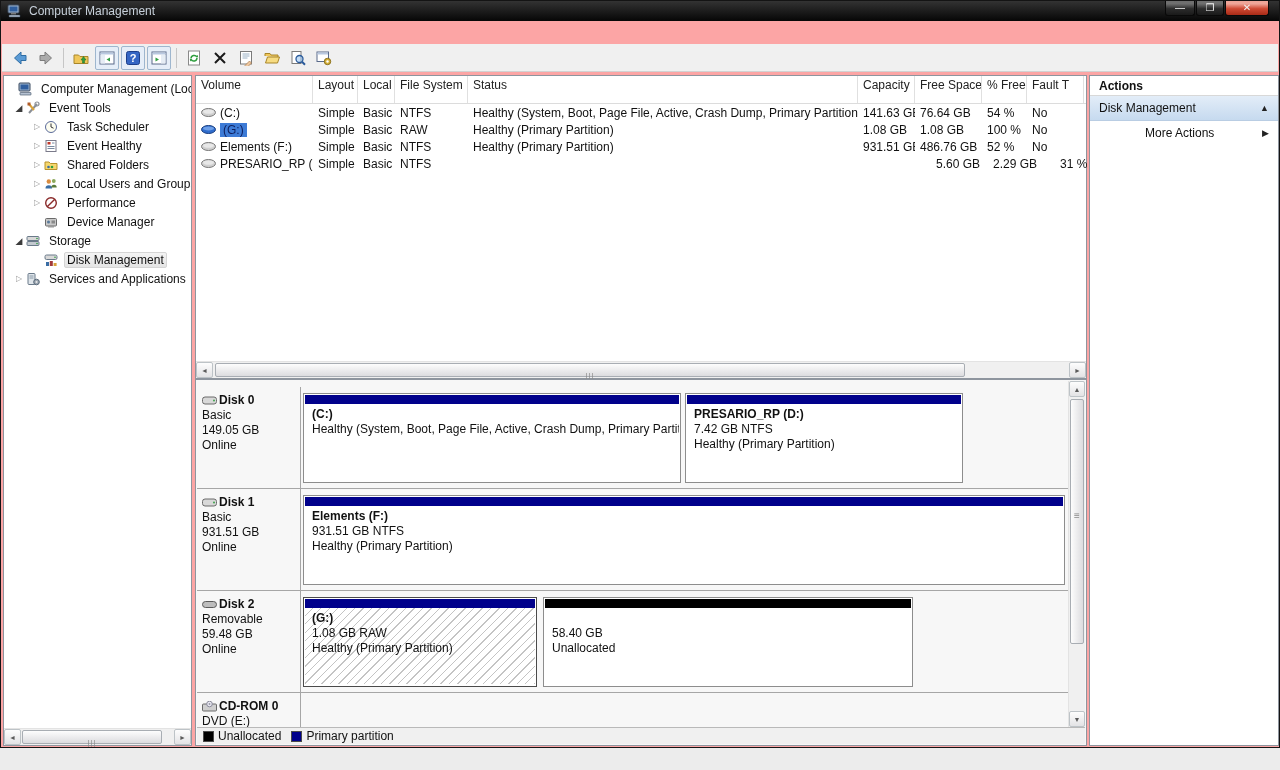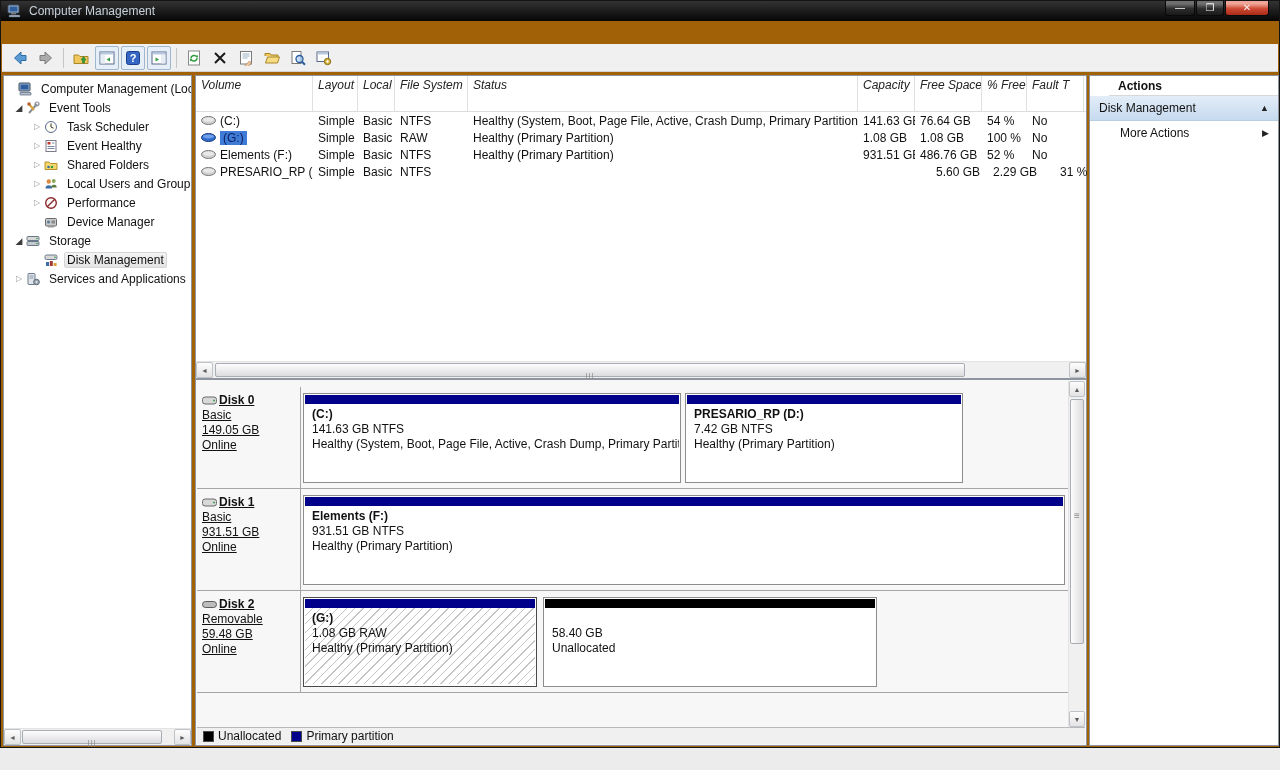--- a/index.html
+++ b/index.html
@@ -1,17 +1,17 @@
 <!DOCTYPE html>
 <html><head>
 <meta charset="utf-8">
 <style>
   * { margin:0; padding:0; box-sizing:border-box; }
   html,body { width:1280px; height:770px; font-family:"Liberation Sans", sans-serif; background:#e9e9e9; overflow:hidden; }
-  .window { position:absolute; left:0; top:0; width:1280px; height:748px; background:#a16207; border:1px solid #141414; }
+  .window { position:absolute; left:0; top:0; width:1280px; height:748px; background:#fca5a5; border:1px solid #141414; }
 
   
   .titlebar { position:absolute; left:0; top:0; right:0; height:20px; background:linear-gradient(#333333,#060606); }
   .title-icon { position:absolute; left:6px; top:2px; }
   .title-text { position:absolute; left:28px; top:0; line-height:20px; font-size:12px; color:#c7d0da; }
   .win-controls { position:absolute; right:10px; top:0; display:flex; }
   .wc { height:15px; border:1px solid #090909; border-top:none; border-radius:0 0 3px 3px; color:#f2f2f2; font-size:10px; line-height:13px; text-align:center; margin-left:1px; background:linear-gradient(#6f6f6f 20%,#2c2c2c 55%,#1a1a1a); }
   .wc-min { width:30px; } .wc-restore { width:28px; }
   .wc-close { width:44px; background:linear-gradient(#efa598 20%,#cf4a34 55%,#a82b17); }
 
@@ -44,55 +44,55 @@
   .hscroll { position:absolute; left:0; right:0; bottom:0; height:17px; background:#f0f0f0; border-top:1px solid #e3e3e3; }
   .sb-arrow { position:absolute; top:0; width:17px; height:16px; color:#5a5a5a; font-size:7px; text-align:center; line-height:16px; background:linear-gradient(#fdfdfd,#e3e3e5); border:1px solid #bdc3c7; border-radius:2px; }
   .sb-thumb { position:absolute; top:1px; height:14px; background:linear-gradient(#fdfdfd,#dcdcdf); border:1px solid #a8adb3; border-radius:2px; text-align:center; }
   .sb-thumb::before { content:"|||"; font-size:8px; color:#8a8a8a; letter-spacing:1px; line-height:13px; }
   .vscroll { position:absolute; top:1px; right:1px; width:17px; bottom:18px; background:#f0f0f0; border-left:1px solid #e3e3e3; }
   .vsb-arrow { position:absolute; left:0; width:16px; height:16px; color:#5a5a5a; font-size:7px; text-align:center; line-height:15px; background:linear-gradient(#fdfdfd,#e3e3e5); border:1px solid #bdc3c7; border-radius:2px; }
   .vsb-thumb { position:absolute; left:1px; width:14px; background:linear-gradient(90deg,#fdfdfd,#dcdcdf); border:1px solid #a8adb3; border-radius:2px; }
   .vsb-thumb::before { content:"≡"; display:block; text-align:center; color:#8a8a8a; font-size:10px; margin-top:110px; }
 
   
-  .vhead { display:flex; height:36px; border-bottom:1px solid #dcdcdc; font-size:12px; color:#222;font-style:italic; }
+  .vhead { display:flex; height:28px; border-bottom:1px solid #dcdcdc; font-size:12px; color:#222; }
   .vhead .cell { border-right:1px solid #e0e0e0; line-height:19px; }
   .cell { padding-left:5px; white-space:nowrap; overflow:hidden; flex:none; }
   .c0{width:117px}.c1{width:45px}.c2{width:37px}.c3{width:73px}.c4{width:390px}.c5{width:57px}.c6{width:67px}.c7{width:45px}.c8{width:57px}
   .vrow { display:flex; height:17px; align-items:center; font-size:12px; color:#111; }
   .vrow .c0 { display:flex; align-items:center; }
   .vol-ico { margin-right:4px; flex:none; }
   .sel-label { background:#3d7bd6; color:#0e1f5e; padding:0 3px; }
 
   
   .disk-rows { position:absolute; left:1px; top:0; right:18px; bottom:18px; overflow:hidden; padding-top:7px; }
   .disk-row { position:relative; height:102px; border-bottom:1px solid #a6a6a6; }
   .disk-row.cdrom { height:37px; border-bottom:none; }
   .hdr-sep { position:absolute; left:103px; top:0; bottom:0; width:1px; background:#a6a6a6; }
-  .disk-hdr { position:absolute; left:5px; top:6px; width:96px; font-size:12px; color:#111; line-height:15px;text-decoration:underline; }
+  .disk-hdr { position:absolute; left:5px; top:6px; width:96px; font-size:12px; color:#111; line-height:15px; }
   .disk-hdr .dname { font-weight:bold; display:flex; align-items:center; }
   .disk-hdr .dname svg { margin-right:2px; }
   .part { position:absolute; top:6px; height:90px; border:1px solid #8d8d8d; background:#fff; padding:1px; }
   .part .stripe { height:9px; background:#00008b; }
   .part .stripe.black { background:#000; }
   .part .pbody { padding:3px 7px; font-size:12px; line-height:15px; color:#111; white-space:nowrap; overflow:hidden; }
   .part .pt { font-weight:bold; min-height:15px; }
   .part.hatched { border:1px solid #4a4a4a; }
   .part.hatched .pbody { background:repeating-linear-gradient(135deg,#ffffff 0 5px,#c4c4c4 5px 6px); height:76px; }
 
   
   .legend { position:absolute; left:1px; right:1px; bottom:1px; height:17px; background:#f0f0f0; border-top:1px solid #b9b9b9; display:flex; align-items:center; font-size:12px; color:#111; padding-left:6px; }
   .legend .sq { width:11px; height:11px; margin-right:4px; border:1px solid #4a4a4a; }
   .legend .sq.black { background:#000000; } .legend .sq.navy { background:#00008b; }
   .legend .item { display:flex; align-items:center; margin-right:10px; }
 
   
-  .actions-title { height:20px; line-height:20px; font-weight:bold; font-size:12px; padding-left:9px; border-bottom:1px solid #d8d8d8; color:#111;margin-left:19px; }
+  .actions-title { height:20px; line-height:20px; font-weight:bold; font-size:12px; padding-left:9px; border-bottom:1px solid #d8d8d8; color:#111; }
   .actions-group { height:25px; line-height:25px; font-size:12px; padding-left:9px; color:#111; background:linear-gradient(#e3edf8,#c6daef); border-bottom:1px solid #b9cde3; position:relative; }
-  .actions-more { height:25px; line-height:25px; font-size:12px; padding-left:30px; color:#111; position:relative; }
+  .actions-more { height:25px; line-height:25px; font-size:12px; padding-left:55px; color:#111; position:relative; }
   .tri { position:absolute; right:9px; top:0; font-size:9px; color:#222; }
 
   
   .desktop-strip { position:absolute; left:0; top:748px; width:1280px; height:22px; background:#ececec; }
 </style>
 </head>
 <body>
 
 <div class="window">
 
@@ -418,21 +418,20 @@
               <span>Disk 0</span>
             </div>
           <div>Basic</div>
           <div>149.05 GB</div>
           <div>Online</div>
         </div>
         <div class="part" style="left:106px; width:378px">
           <div class="stripe"></div>
           <div class="pbody">
             <div class="pt">(C:)</div>
-            <div>141.63 GB NTFS</div>
             <div>Healthy (System, Boot, Page File, Active, Crash Dump, Primary Partiti</div>
           </div>
         </div>
         <div class="part" style="left:488px; width:278px">
           <div class="stripe"></div>
           <div class="pbody">
             <div class="pt">PRESARIO_RP  (D:)</div>
             <div>7.42 GB NTFS</div>
             <div>Healthy (Primary Partition)</div>
           </div>
@@ -477,30 +476,44 @@
           <div>Online</div>
         </div>
         <div class="part hatched" style="left:106px; width:234px">
           <div class="stripe"></div>
           <div class="pbody">
             <div class="pt">(G:)</div>
             <div>1.08 GB RAW</div>
             <div>Healthy (Primary Partition)</div>
           </div>
         </div>
-        <div class="part" style="left:346px; width:334px">
+        <div class="part" style="left:346px; width:370px">
           <div class="stripe black"></div>
           <div class="pbody">
             <div class="pt"></div>
             <div>58.40 GB</div>
             <div>Unallocated</div>
           </div>
         </div>
       </div>
 
+      <div class="disk-row cdrom">
+        <div class="hdr-sep"></div>
+        <div class="disk-hdr">
+          <div class="dname">
+              <svg width="15" height="11" viewBox="0 0 15 11">
+                <rect x="0.5" y="3" width="14" height="7" rx="1" fill="#cfcfcf" stroke="#6a6a6a"></rect>
+                <circle cx="7.5" cy="3" r="2.8" fill="#e8e8f2" stroke="#8a8a9a"></circle>
+                <circle cx="7.5" cy="3" r="0.9" fill="#9a9aaa"></circle>
+              </svg>
+              <span>CD-ROM 0</span>
+            </div>
+          <div>DVD (E:)</div>
+        </div>
+      </div>
     </div>
     <div class="vscroll">
       <span class="vsb-arrow" style="top:0">▲</span>
       <span class="vsb-thumb" style="top:18px; height:245px"></span>
       <span class="vsb-arrow" style="bottom:0">▼</span>
     </div>
     <div class="legend">
       <span class="item">
           <span class="sq black"></span>
           <span>Unallocated</span>

